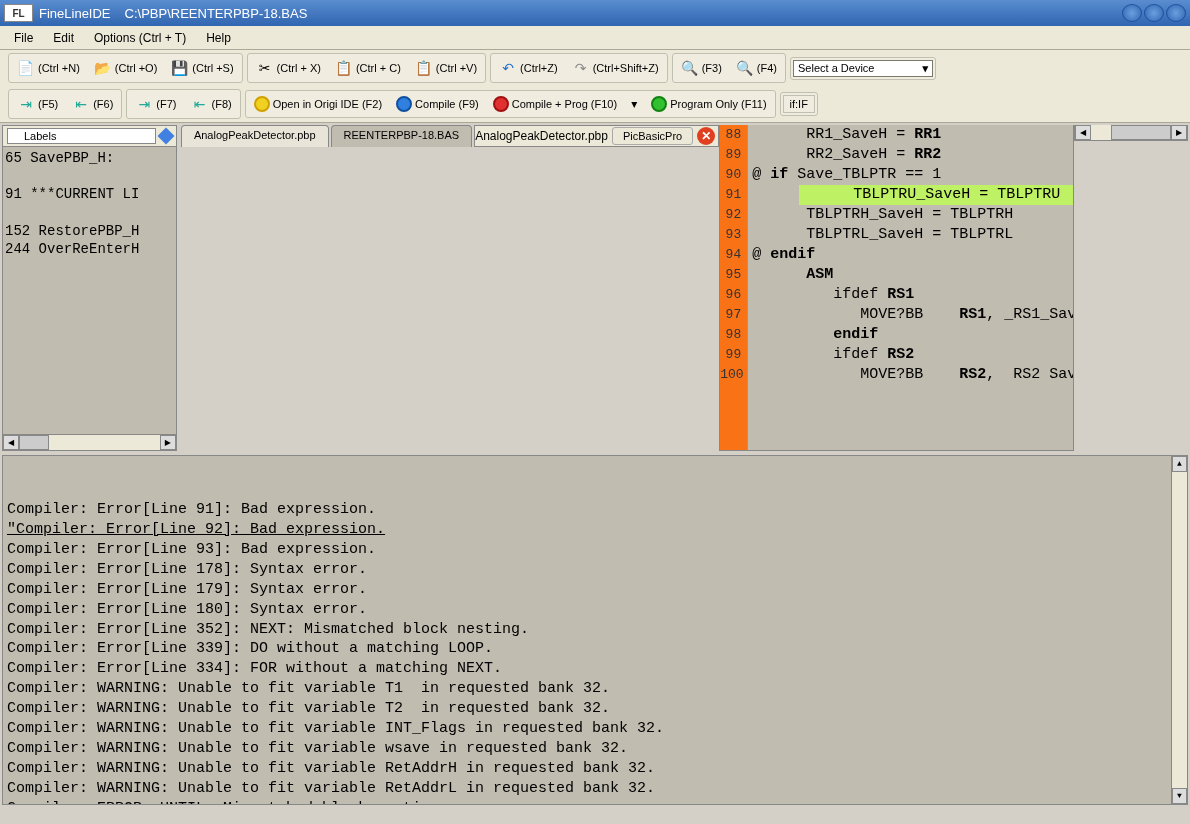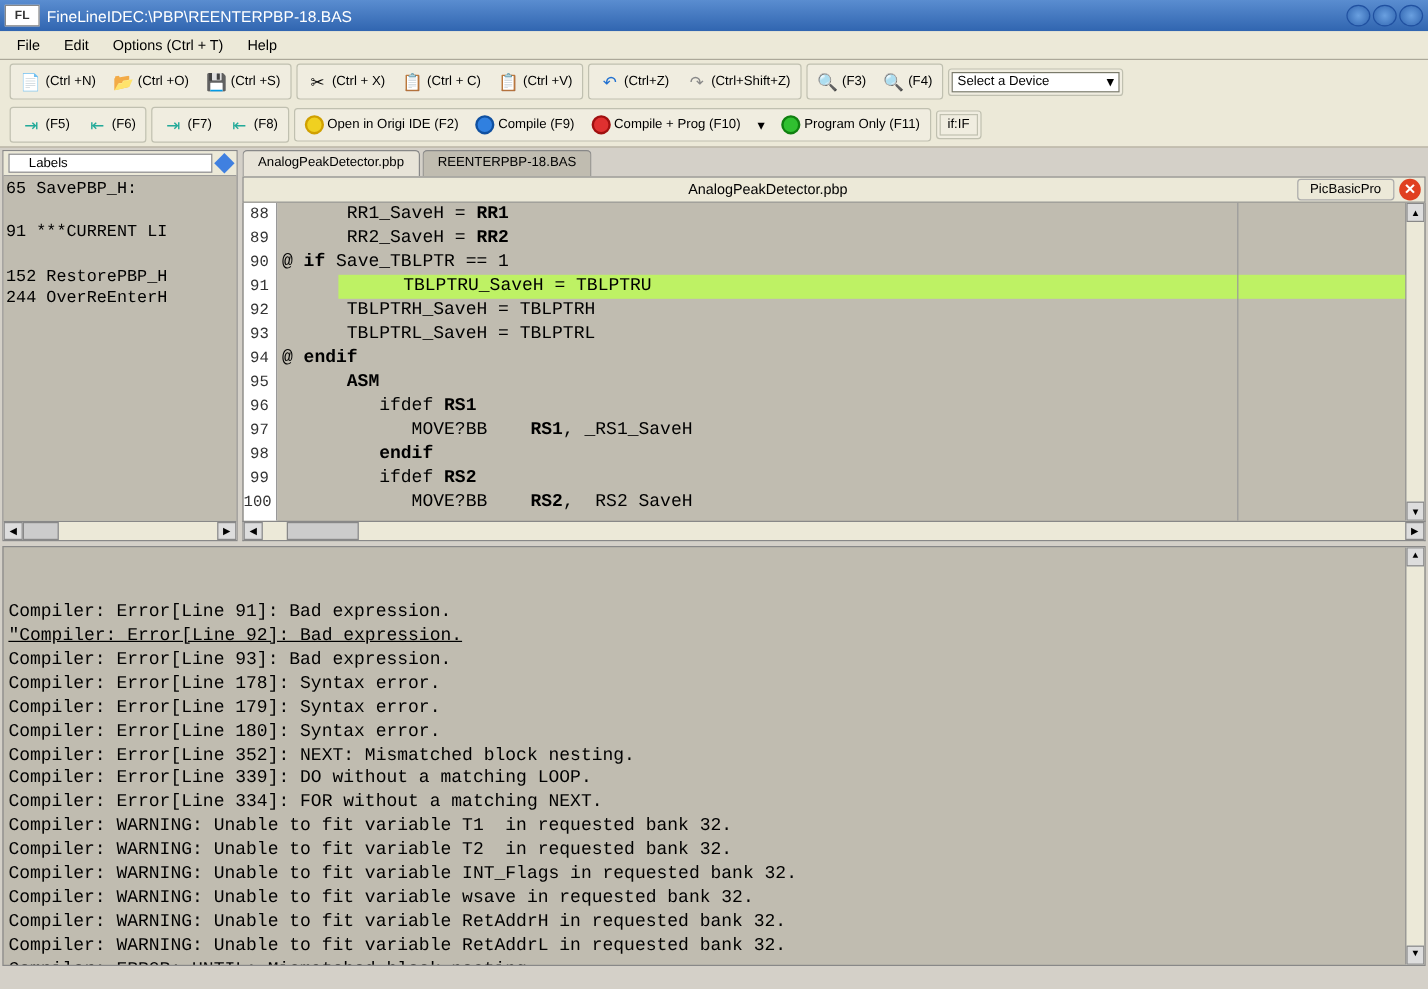--- a/index.html
+++ b/index.html
@@ -36,30 +36,30 @@
 .labels-header { display: flex; align-items: center; padding: 2px 4px; border-bottom: 1px solid #888; background: #ece9d8; }
 .labels-header .labels-text { flex: 1; border: 1px solid #888; padding: 1px 16px; background: white; font-size: 11px; }
 .labels-header .diamond { width: 12px; height: 12px; background: #4080e0; transform: rotate(45deg); margin-left: 4px; }
 .label-list { flex: 1; background: #c0bcb0; font-family: 'Courier New', monospace; font-size: 14px; padding: 2px; overflow: hidden; white-space: pre; line-height: 1.3; }
 .hscroll { height: 16px; background: #ece9d8; border-top: 1px solid #888; display: flex; }
 .hscroll .sbtn { width: 16px; background: #ddd; border: 1px solid #888; display: flex; align-items: center; justify-content: center; font-size: 8px; }
 .hscroll .thumb { width: 30px; background: #ccc; border: 1px solid #888; }
 .hscroll .track { flex: 1; }
 
 
-.editor-panel { flex: 1; display: flex; flex-direction: column; margin: 2px; }
+.editor-panel { flex: 1; display: flex; flex-direction: row; margin: 2px; }
 .tabs { display: flex; height: 22px; }
 .tab { padding: 3px 12px; border: 1px solid #888; border-bottom: none; background: #e8e4d8; font-size: 11px; cursor: pointer; border-radius: 4px 4px 0 0; margin-right: 2px; }
 .tab.active { background: #c0bcb0; }
 .editor-header { display: flex; align-items: center; background: #ece9d8; border: 1px solid #888; height: 22px; }
 .editor-header .filename { flex: 1; text-align: center; font-size: 12px; }
 .editor-header .lang-label { padding: 2px 10px; border: 1px solid #aaa; background: #ece9d8; font-size: 11px; border-radius: 3px; margin: 0 4px; }
 .editor-header .close-x { width: 18px; height: 18px; border-radius: 50%; background: #e04020; color: white; font-weight: bold; display: flex; align-items: center; justify-content: center; margin-right: 3px; cursor: pointer; }
 .code-area { flex: 1; display: flex; border: 1px solid #888; border-top: none; background: #c0bcb0; overflow: hidden; position: relative; }
-.gutter { width: 28px; background: #ffffff; border-right: 1px solid #999; font-family: 'Courier New', monospace; font-size: 13px; text-align: right; padding-right: 6px; color: #333; line-height: 20px; }
+.gutter { width: 28px; background: #f97316; border-right: 1px solid #999; font-family: 'Courier New', monospace; font-size: 13px; text-align: right; padding-right: 6px; color: #333; line-height: 20px; }
 .code { flex: 1; font-family: 'Courier New', monospace; font-size: 15px; line-height: 20px; white-space: pre; padding-left: 4px; position: relative; }
 .code-line { height: 20px; }
 .code-line.highlight { background: #bef264; margin-left: 47px; }
 .kw { font-weight: bold; }
 .vscroll { width: 16px; background: #ece9d8; border-left: 1px solid #888; display: flex; flex-direction: column; }
 .vscroll .sbtn { height: 16px; background: #ddd; border: 1px solid #888; display: flex; align-items: center; justify-content: center; font-size: 8px; }
 .vscroll .track { flex: 1; }
 .vline { position: absolute; top: 0; bottom: 0; left: 800px; width: 1px; background: #999; }
 .editor-hscroll { height: 16px; border: 1px solid #888; border-top: none; background: #ece9d8; display: flex; }
 .editor-hscroll .sbtn { width: 16px; background: #ddd; border: 1px solid #888; font-size: 8px; display:flex;align-items:center;justify-content:center; }
@@ -72,21 +72,21 @@
 .output-vscroll .sbtn { height: 16px; background: #ddd; border: 1px solid #888; font-size: 8px; display:flex;align-items:center;justify-content:center; }
 .output-vscroll .track { flex: 1; }
 .underline { text-decoration: underline; }
 </style>
 </head>
 <body>
 
 <div class="titlebar">
   <div class="app-icon">FL</div>
   <span class="title-text">FineLineIDE</span>
-  <span class="title-text" style="">C:\PBP\REENTERPBP-18.BAS</span>
+  <span class="title-text" style="margin-left:14px">C:\PBP\REENTERPBP-18.BAS</span>
   <div class="spacer"></div>
   <div class="win-btns">
     <div class="win-btn"></div>
     <div class="win-btn"></div>
     <div class="win-btn"></div>
   </div>
 </div>
 
 <div class="menubar">
   <div class="menu-item">File</div>

